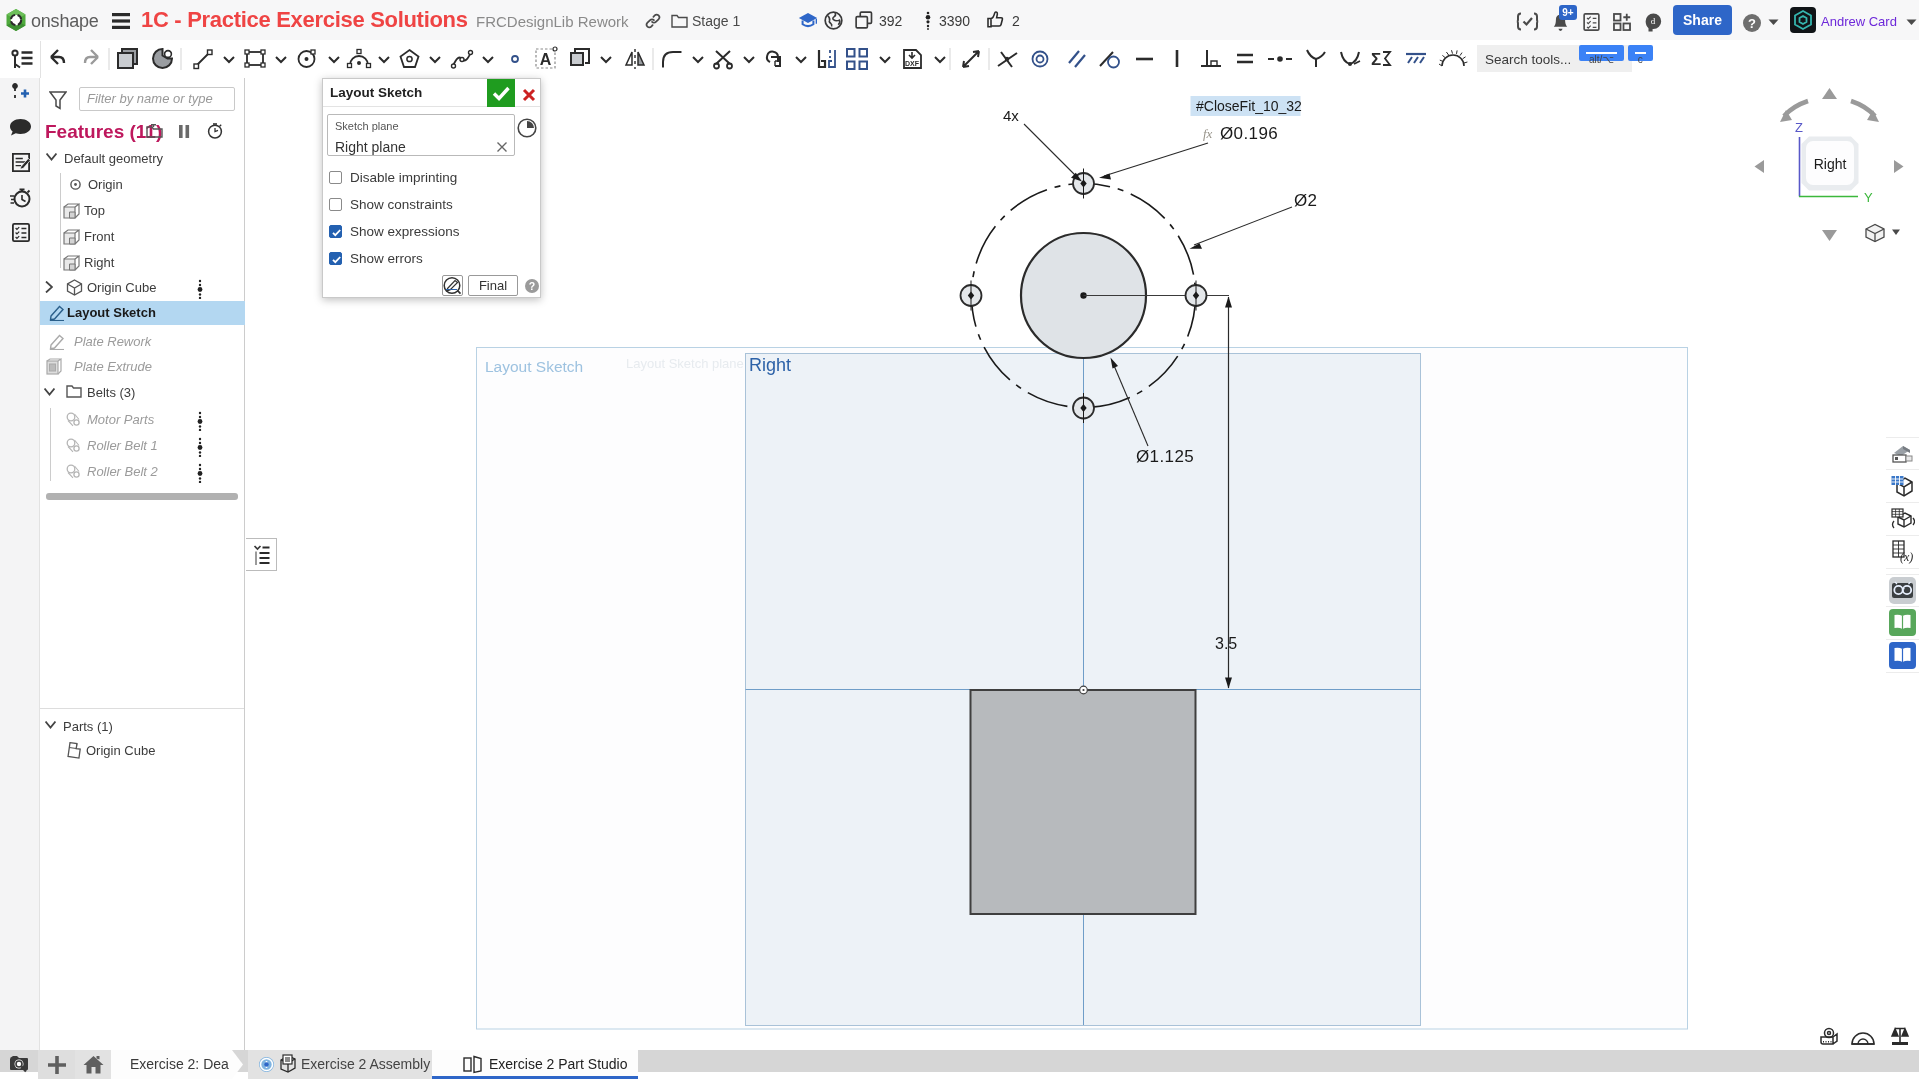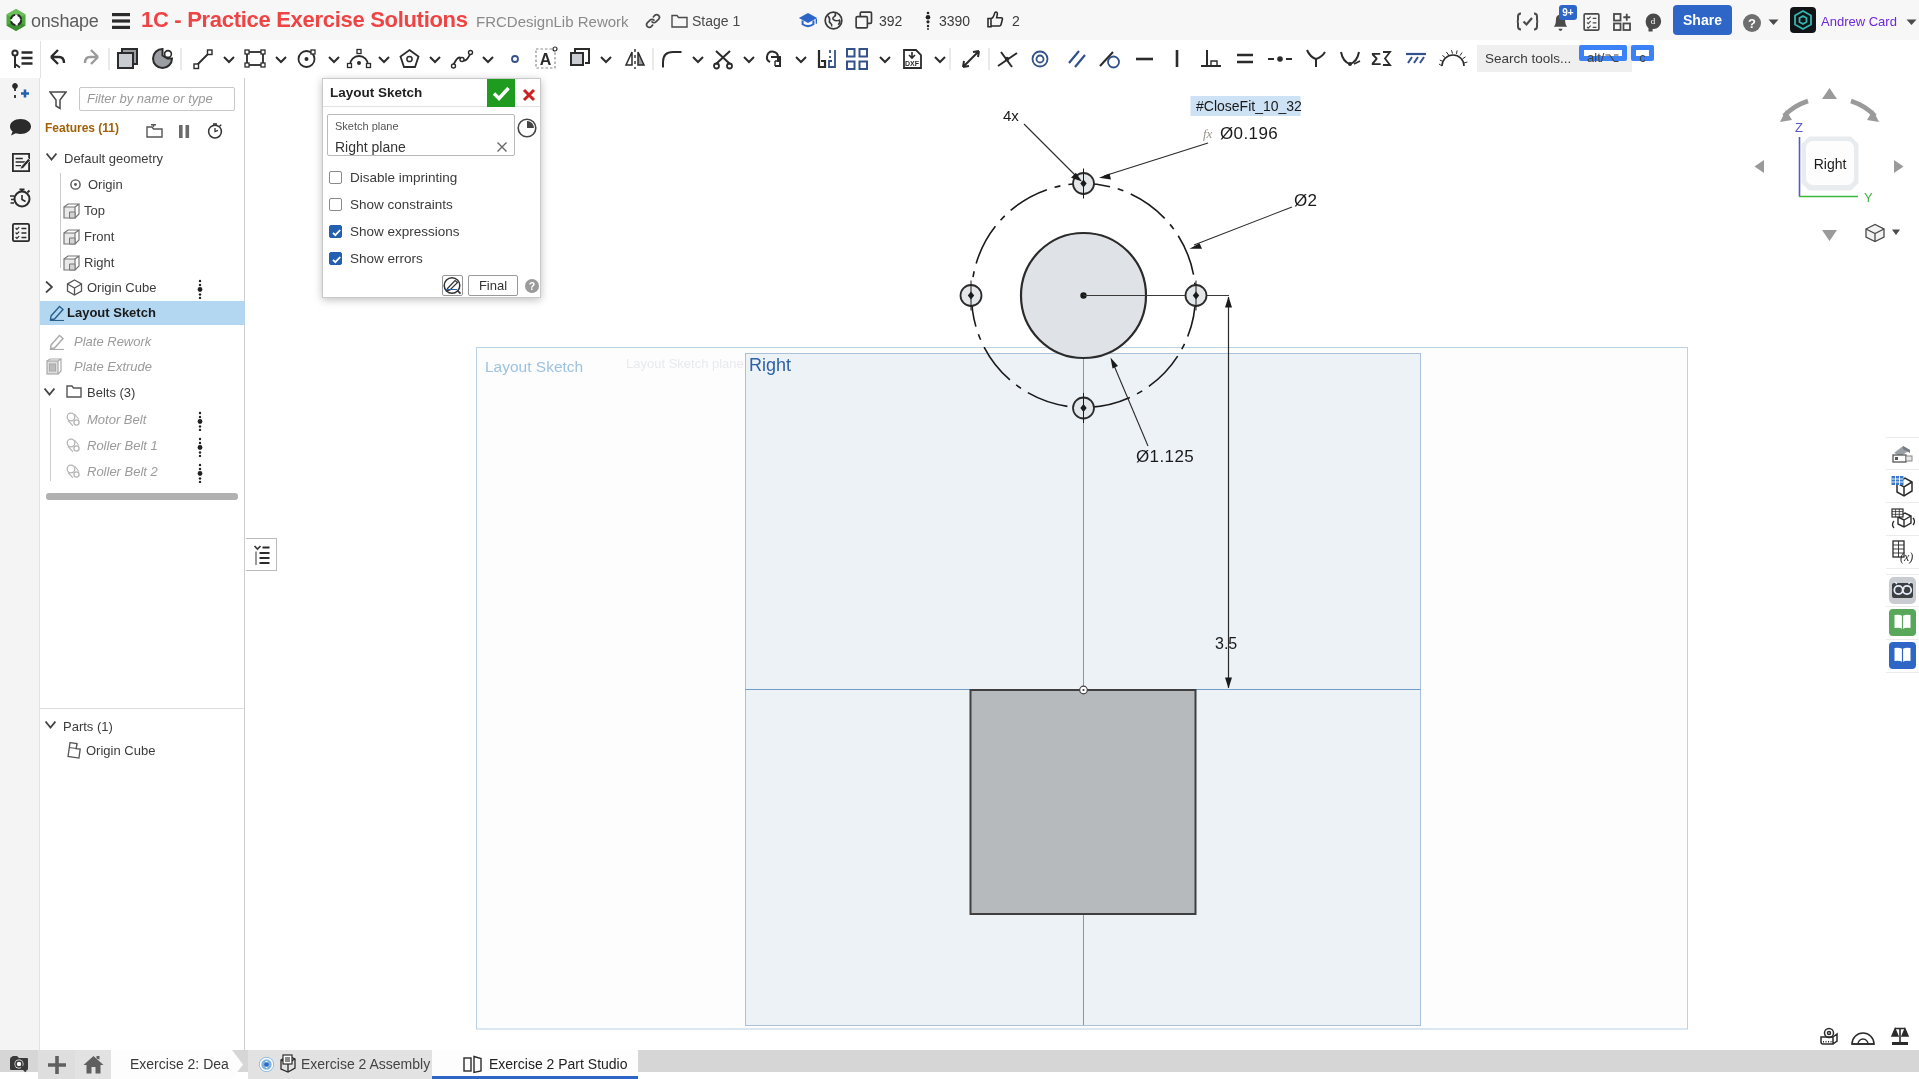--- a/index.html
+++ b/index.html
@@ -12,27 +12,27 @@
 #topbar .sub { position:absolute; left:476px; top:13px; font-size:15px; color:#8a8a8a; }
 #topbar .stage { position:absolute; left:692px; top:13px; font-size:14px; color:#4a4a4a; }
 .cnt { position:absolute; top:13px; font-size:14px; color:#3a3a3a; }
 #sharebtn { position:absolute; left:1673px; top:5px; width:59px; height:30px; background:#2e66c8; border-radius:4px; color:#fff; font-size:14px; font-weight:bold; text-align:center; line-height:30px; }
 #avatar { position:absolute; left:1790px; top:7px; width:26px; height:26px; background:#101417; border-radius:4px; }
 #uname { position:absolute; left:1821px; top:14px; font-size:13px; color:#6d28d9; }
 .badge9 { position:absolute; left:1559px; top:5px; width:18px; height:15px; background:#2e66c8; border-radius:3px; color:#fff; font-size:10px; font-weight:bold; text-align:center; line-height:15px; }
 
 #toolbar { position:absolute; top:40px; left:0; width:1919px; height:38px; background:#fff; z-index:5; }
 #searchtools { position:absolute; left:1477px; top:5px; width:155px; height:27px; background:#efefef; font-size:13.5px; color:#3a3a3a; line-height:27px; padding-left:8px; white-space:nowrap; }
-.kbd { display:inline-block; border:5px solid #3b82f6; border-radius:2px; background:#fff; font-size:13px; color:#444; padding:0 3px; height:16px; line-height:15px; vertical-align:1px; }
+.kbd { display:inline-block; border:7px solid #3b82f6; border-radius:2px; background:#fff; font-size:10px; color:#444; padding:0 3px; height:16px; line-height:15px; vertical-align:1px; }
 
 #lstrip { position:absolute; top:78px; left:0; width:40px; height:972px; background:#f4f4f5; border-right:1px solid #e2e2e2; z-index:4; }
 
 #fpanel { position:absolute; top:75px; left:40px; width:205px; height:975px; background:#fff; border-right:1px solid #ccc; border-top:1px solid #ddd; z-index:4; }
 #filterbox { position:absolute; left:39px; top:11px; width:156px; height:24px; border:1px solid #c9c9c9; border-radius:2px; background:#fff; font-style:italic; color:#999; font-size:13px; line-height:22px; padding-left:7px; }
-.fhead { position:absolute; left:5px; top:45px; font-size:12px; font-weight:bold; color:#a16207; }
+.fhead { position:absolute; left:5px; top:45px; font-size:19px; font-weight:bold; color:#be185d; }
 .trow { position:absolute; left:0; width:205px; height:22px; font-size:13px; color:#3c3c3c; }
 .trow .lbl { position:absolute; top:3px; }
 .sup { color:#9b9b9b; font-style:italic; }
 .hl { background:#b3d7f1; }
 .kebab { position:absolute; left:157px; top:2px; }
 
 #dlg { position:absolute; left:322px; top:78px; width:219px; height:220px; background:#fff; border:1px solid #c9c9c9; box-shadow:0 2px 8px rgba(0,0,0,0.25); z-index:6; }
 #dlg .hd { position:absolute; top:0; left:0; width:217px; height:28px; border-bottom:1px solid #e3e3e3; }
 #dlg .hd .t { position:absolute; left:7px; top:6px; font-size:13.5px; font-weight:bold; color:#222; }
 #dlg .ok { position:absolute; left:164px; top:0; width:28px; height:28px; background:#1f9c1f; }
@@ -588,21 +588,21 @@
       </div>
     <svg class="abs" style="left:10px;top:332px" width="1" height="73">
         <rect width="1" height="73" fill="#ccc"></rect>
       </svg>
     <div class="trow" style="top:333px">
         <svg class="abs" style="left:26px;top:3px" width="15" height="15" viewBox="0 0 15 15">
           <circle cx="5" cy="5" r="3.8" fill="none" stroke="#b5b5b5" stroke-width="1.3"></circle>
           <circle cx="10.5" cy="10.5" r="2.6" fill="none" stroke="#b5b5b5" stroke-width="1.3"></circle>
           <path d="M8.5 2 L13 7.5 M2 8.5 L7 13.8" stroke="#b5b5b5" stroke-width="1.1"></path>
         </svg>
-        <span class="lbl sup" style="left:47px">Motor Belt</span>
+        <span class="lbl sup" style="left:47px">Motor Parts</span>
         <svg class="kebab" width="6" height="20">
           <circle cx="3" cy="2" r="1.2" fill="#222"></circle>
           <circle cx="3" cy="6" r="1.2" fill="#222"></circle>
           <circle cx="3" cy="10.5" r="2.4" fill="#222"></circle>
           <circle cx="3" cy="15.5" r="1.2" fill="#222"></circle>
           <circle cx="3" cy="19" r="1.2" fill="#222"></circle>
         </svg>
       </div>
     <div class="trow" style="top:359px">
         <svg class="abs" style="left:26px;top:3px" width="15" height="15" viewBox="0 0 15 15">

